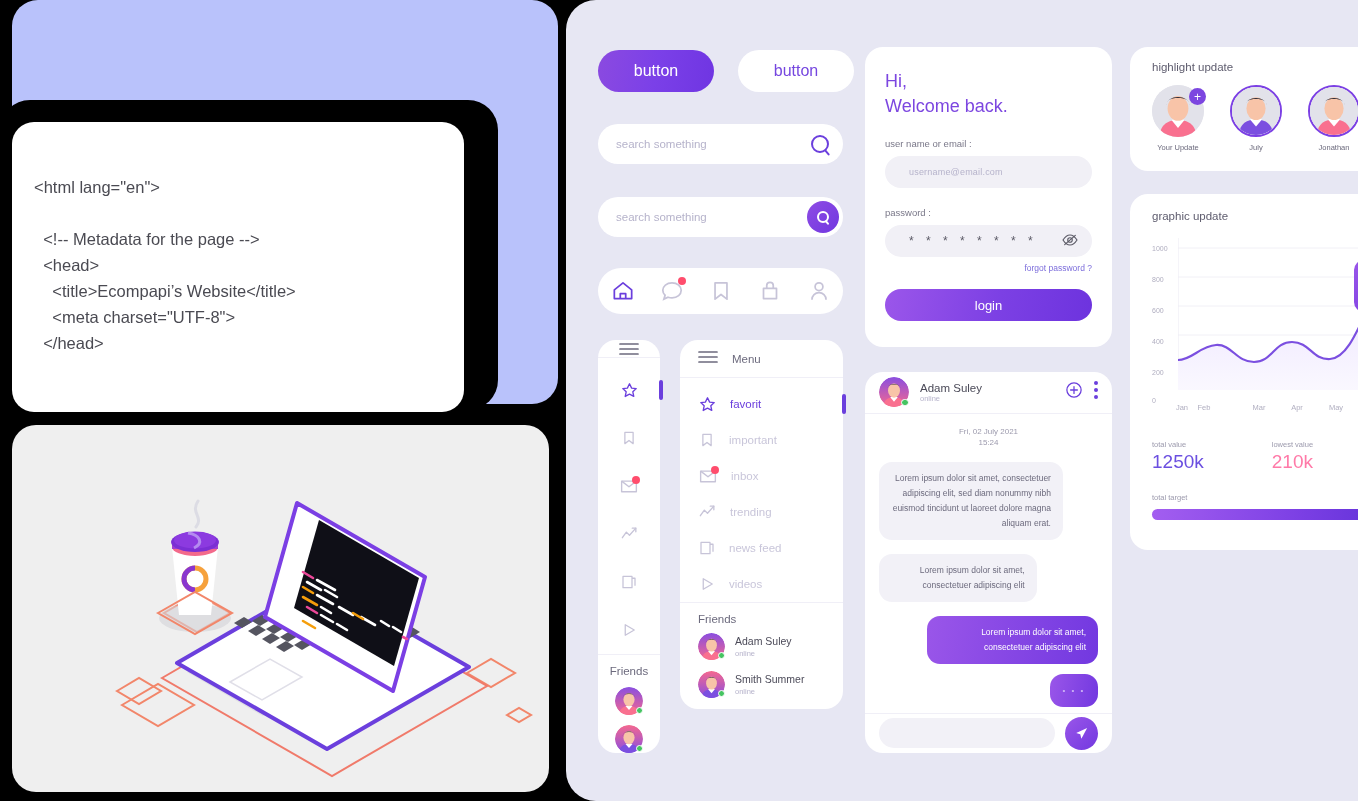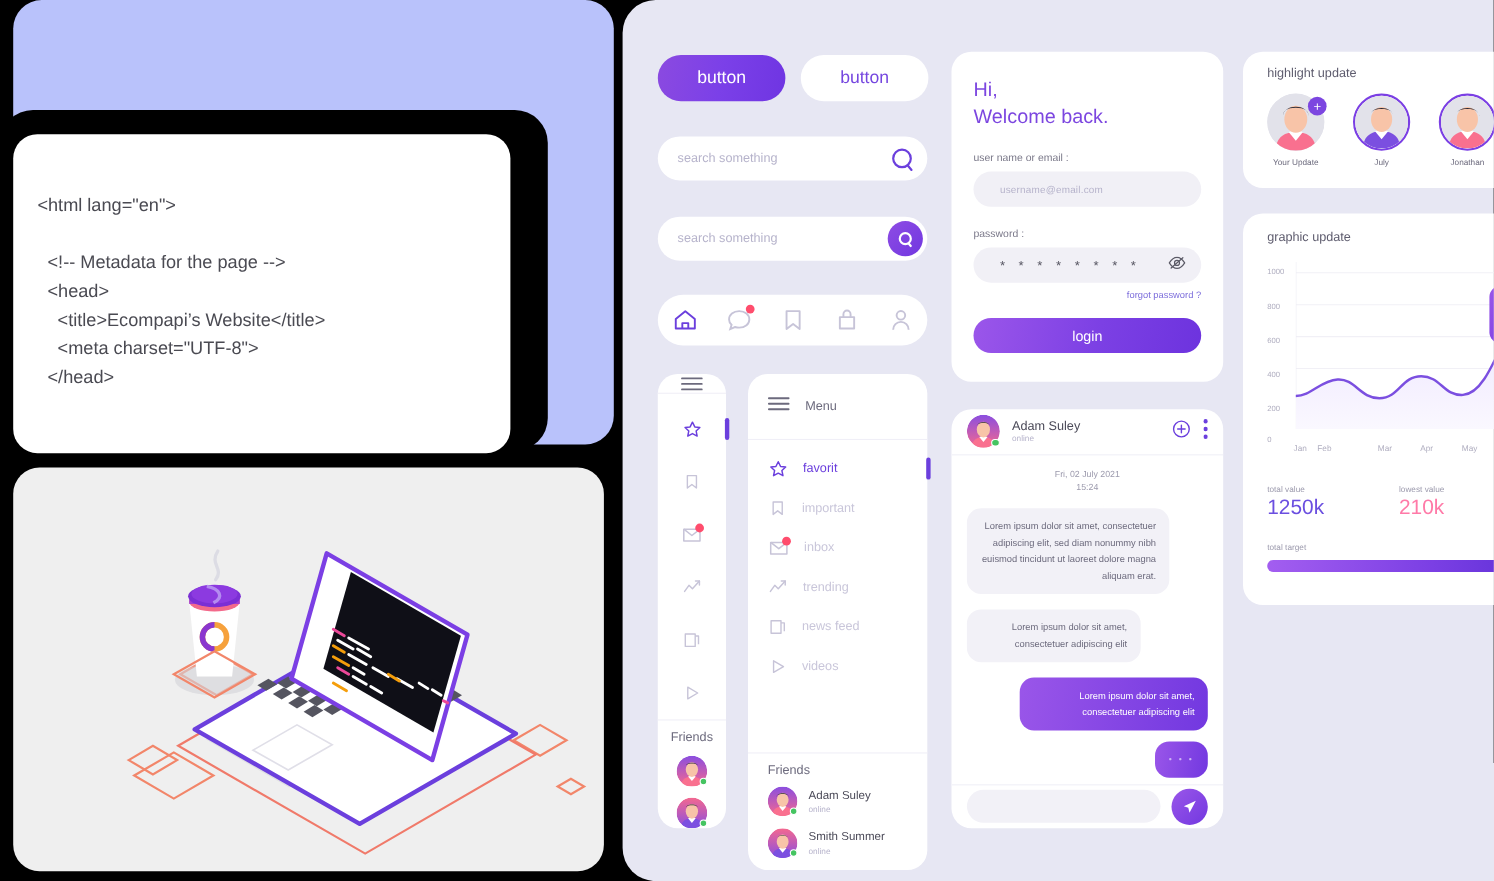--- a/index.html
+++ b/index.html
@@ -50,21 +50,21 @@
 
   
   .right-panel {
     position: absolute; left: 566px; top: 0px;
     width: 792px; height: 801px;
     background: #e7e7f3;
     border-radius: 30px 0 0 30px;
   }
 
   
-  .btn-row { position: absolute; left: 32px; top: 50px; display: flex; gap: 14px; }
+  .btn-row { position: absolute; left: 32px; top: 50px; display: flex; gap: 24px; }
   .btn {
     width: 116px; height: 42px; border-radius: 21px;
     display: flex; align-items: center; justify-content: center;
     font-size: 16px; border: none; cursor: pointer;
   }
   .btn-primary {
     background: linear-gradient(100deg, #8b4ae0 0%, #7b40e8 50%, #6f35e2 100%);
     color: #ffffff;
   }
   .btn-ghost { background: #ffffff; color: #7546df; }
@@ -130,21 +130,21 @@
     position: absolute; right: -3px; top: 50%; transform: translateY(-50%);
     width: 4px; height: 20px; background: #6b3fdd; border-radius: 2px;
   }
   .mini-friends { border-top: 1px solid #f0eff7; padding: 10px 0 0 0;
     display:flex; flex-direction:column; align-items:center; gap: 10px; }
   .mini-friends-title { font-size: 11.5px; color: #6c6a7d; }
 
   
   .menu-side {
     position: absolute; left: 114px; top: 340px;
-    width: 163px; height: 451px; background: #fff; border-radius: 18px;
+    width: 163px; height: 369px; background: #fff; border-radius: 18px;
     display: flex; flex-direction: column;
   }
   .menu-head { height: 60px; display: flex; align-items: center; gap: 14px;
     padding-left: 18px; border-bottom: 1px solid #f0eff7; }
   .menu-head-txt { font-size: 11.5px; color: #6c6a7d; }
   .menu-items { flex: 1; padding-top: 8px; }
   .menu-item {
     height: 36px; display: flex; align-items: center; gap: 13px;
     padding-left: 18px; position: relative;
   }

